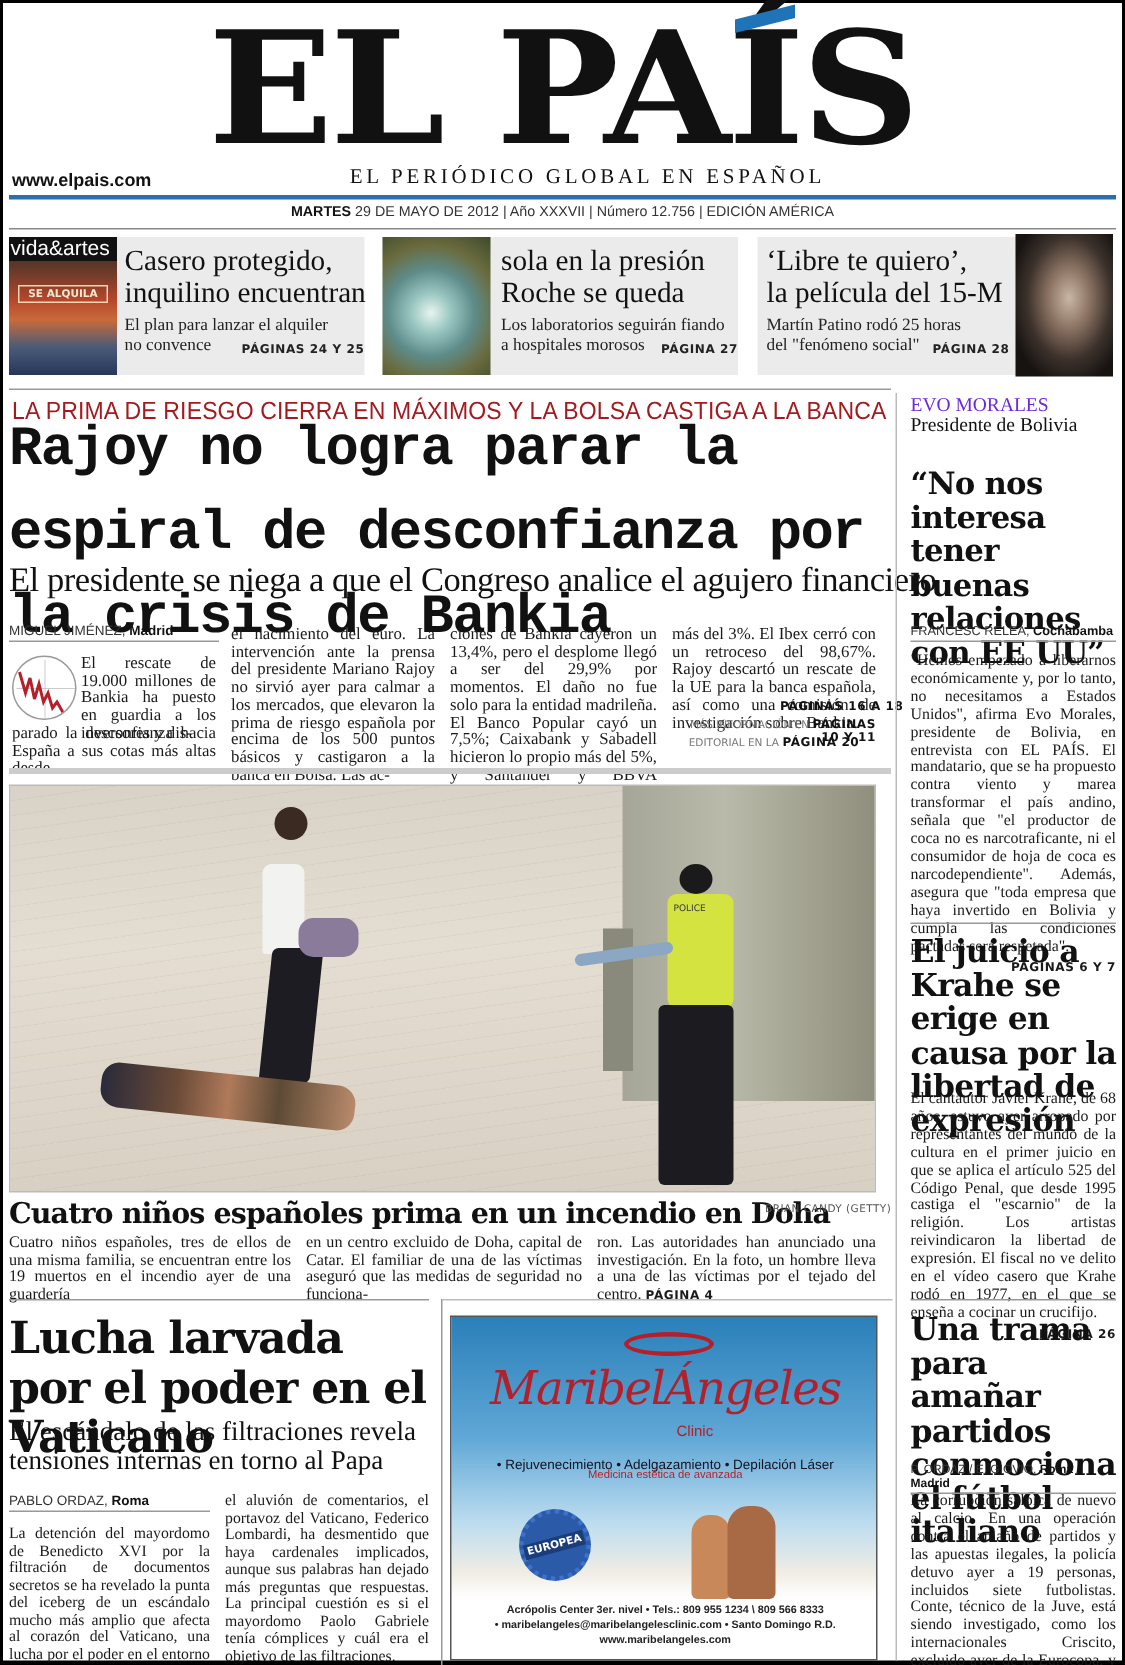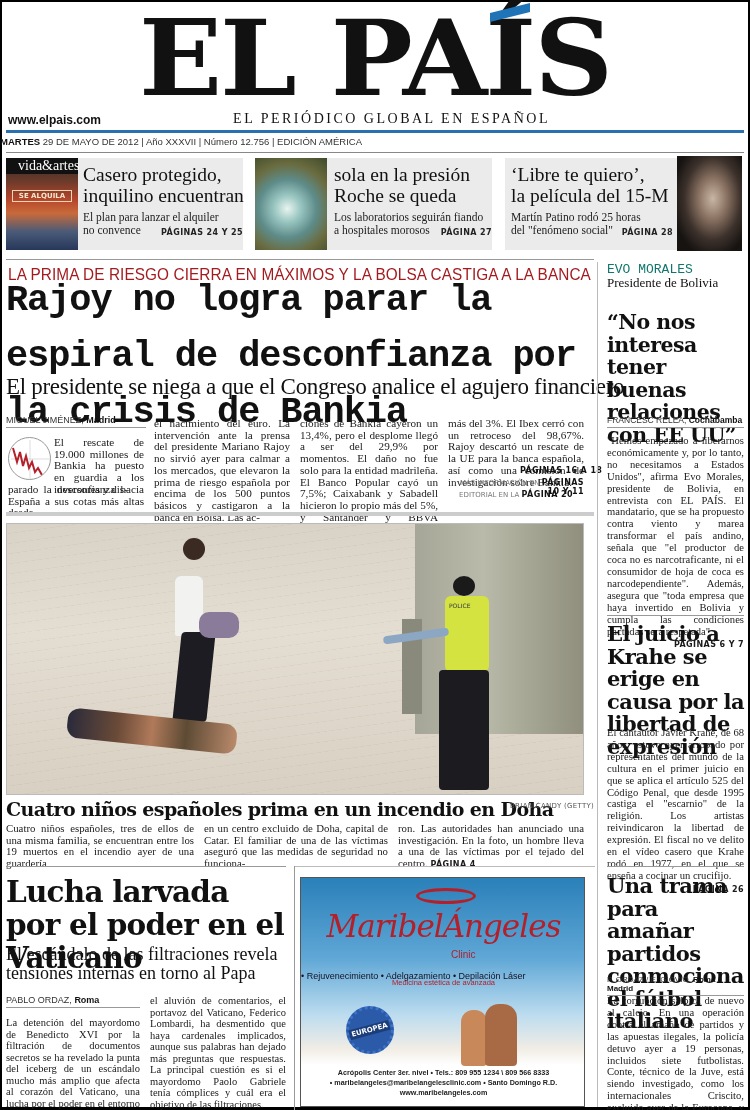--- a/index.html
+++ b/index.html
@@ -6,21 +6,21 @@
 body{width:750px;height:1110px;background:#fff;font-family:"DejaVu Serif",serif;color:#111;overflow:hidden;position:relative}
 .abs{position:absolute}
 .sans{font-family:"Liberation Sans","DejaVu Sans",sans-serif}
 #frame{position:absolute;left:0;top:0;width:750px;height:1110px;border-left:2px solid #000;border-right:2px solid #000;border-top:2px solid #000;border-bottom:3px solid #000;pointer-events:none}
 
 #logo{left:140px;top:4px;width:470px;height:110px;font-family:"DejaVu Serif",serif;font-weight:bold;font-size:104px;letter-spacing:-2px;line-height:110px;text-align:center;transform:scaleX(1.05)}
 #logo-accent{left:490px;top:8px;width:40px;height:9px;background:#1f73b7;transform:skewY(-14deg)}
 #url{left:8px;top:113px;font-size:12px;font-weight:bold}
 #tagline{left:210px;top:111px;width:340px;text-align:right;font-size:14px;letter-spacing:2.5px;font-family:"Liberation Serif",serif}
 #blue-rule{left:6px;top:130px;width:738px;height:3px;background:#2a6fae}
-#dateline{left:0;top:136px;width:750px;text-align:left;font-size:9.5px;color:#333}
+#dateline{left:0;top:136px;width:750px;text-align:center;font-size:9.5px;color:#333}
 #dateline b{font-weight:bold;color:#111}
 #date-rule{left:6px;top:152px;width:738px;height:1px;background:#888}
 
 .teaser{background:#ebebeb;height:92px;top:158px}
 .thumb{position:absolute;top:0;height:92px}
 .t-head{position:absolute;font-family:"Liberation Serif",serif;font-size:19.5px;line-height:21px;color:#111}
 .t-sub{position:absolute;font-family:"Liberation Serif",serif;font-size:11.5px;line-height:13px;color:#222}
 .pg{font-family:"DejaVu Sans",sans-serif;font-weight:bold;font-size:8px;letter-spacing:.4px}
 
 #kicker{left:8px;top:265px;font-size:16.5px;color:#a31b1f;font-family:"Liberation Sans",sans-serif;letter-spacing:.1px;transform:scaleX(.93);transform-origin:left}
@@ -52,21 +52,21 @@
 <div class="abs" id="logo">EL PAÍS</div>
 <div class="abs" id="logo-accent"></div>
 <div class="abs sans" id="url">www.elpais.com</div>
 <div class="abs" id="tagline">EL PERIÓDICO GLOBAL EN ESPAÑOL</div>
 <div class="abs" id="blue-rule"></div>
 <div class="abs sans" id="dateline"><b>MARTES</b> <span>29 DE MAYO DE 2012 | Año XXXVII | Número 12.756 | EDICIÓN AMÉRICA</span></div>
 <div class="abs" id="date-rule"></div>
 
 <div class="abs teaser" style="left:6px;width:237px">
   <div class="thumb" style="left:0;width:72px;background:linear-gradient(180deg,#2a2a2a 0%,#6b3a2a 25%,#b4462b 45%,#c96a3a 60%,#4a5a78 80%,#27375a 100%)">
-    <div style="position:absolute;left:0;top:0;width:72px;height:16px;background:#111;color:#fff;font-family:Liberation Serif, serif;font-size:14px;line-height:15px;padding-left:12px"><span>vida&amp;artes</span></div>
+    <div style="position:absolute;left:0;top:0;width:72px;height:16px;background:#111;color:#fff;font-family:Liberation Sans, sans-serif;font-size:14px;line-height:15px;padding-left:1px"><span>vida&amp;artes</span></div>
     <div style="position:absolute;left:6px;top:32px;width:60px;height:12px;border:1px solid #f1d5b5;color:#f8e7cf;font-size:7px;font-family:'DejaVu Sans',sans-serif;text-align:center;line-height:10px;font-weight:bold">SE ALQUILA</div>
   </div>
   <div class="t-head" style="left:77px;top:6px;width:165px">
       <div>Casero protegido,</div>
       <div>inquilino encuentran</div>
     </div>
   <div class="t-sub" style="left:77px;top:53px;width:160px">
       <div>El plan para lanzar el alquiler</div>
       <div style="display:flex;justify-content:space-between">
         <span>no convence</span>
@@ -164,36 +164,36 @@
 <div class="abs body" style="left:6px;top:1017px;width:134px;font-size:10.5px;line-height:11.5px">La detención del mayordomo de Benedicto XVI por la filtración de documentos secretos se ha revelado la punta del iceberg de un escándalo mucho más amplio que afecta al corazón del Vaticano, una lucha por el poder en el entorno del pontífice. Ante</div>
 <div class="abs body" style="left:150px;top:995px;width:136px;font-size:10.5px;line-height:11.5px"><span>el aluvión de comentarios, el portavoz del Vaticano, Federico Lombardi, ha desmentido que haya cardenales implicados, aunque sus palabras han dejado más preguntas que respuestas. La principal cuestión es si el mayordomo Paolo Gabriele tenía cómplices y cuál era el objetivo de las filtraciones.</span> </div>
 
 <div class="abs" style="left:295px;top:866px;width:300px;height:1px;background:#bbb"></div>
 <div class="abs" style="left:294px;top:866px;width:1px;height:244px;background:#999"></div>
 <div class="abs" id="ad">
   <div style="position:absolute;left:115px;top:10px;width:60px;height:16px;border:3px solid #b3202a;border-radius:50%"></div>
   <div style="position:absolute;left:0;top:30px;width:285px;text-align:center;font-family:'DejaVu Serif',serif;font-style:italic;font-size:31px;color:#b3202a;letter-spacing:-1px">MaribelÁngeles</div>
   <div style="position:absolute;left:150px;top:71px;font-family:'Liberation Sans',sans-serif;font-size:10px;color:#b3202a">Clinic</div>
   <div style="position:absolute;left:0;top:100px;width:285px;text-align:center;font-family:Liberation Sans, sans-serif;font-size:7.5px;color:#b3202a">Medicina estética de avanzada</div>
-  <div style="position:absolute;left:0;top:93px;width:285px;text-align:left;font-family:'Liberation Sans',sans-serif;font-size:9px;color:#112">• Rejuvenecimiento • Adelgazamiento • Depilación Láser</div>
+  <div style="position:absolute;left:0;top:93px;width:285px;text-align:center;font-family:'Liberation Sans',sans-serif;font-size:9px;color:#112">• Rejuvenecimiento • Adelgazamiento • Depilación Láser</div>
   <div style="position:absolute;left:45px;top:128px;width:48px;height:48px;border-radius:50%;background:#2b5aa8;border:3px dotted #3c72c8;display:flex;align-items:center;justify-content:center">
     <span style="background:#1b3d7a;color:#fff;font-family:'DejaVu Sans',sans-serif;font-weight:bold;font-size:7px;padding:1px 2px;transform:rotate(-15deg)">EUROPEA</span>
   </div>
   <div style="position:absolute;left:160px;top:132px;width:26px;height:56px;background:#c9885a;border-radius:12px 12px 4px 4px"></div>
   <div style="position:absolute;left:184px;top:126px;width:32px;height:62px;background:#a86a45;border-radius:14px 14px 4px 4px"></div>
   <div style="position:absolute;left:0;top:190px;width:285px;text-align:center;font-family:'Liberation Sans',sans-serif;font-weight:bold;font-size:7.2px;line-height:10px;color:#222">
     <div>Acrópolis Center 3er. nivel • Tels.: 809 955 1234 \ 809 566 8333</div>
     <div>• maribelangeles@maribelangelesclinic.com • Santo Domingo R.D.</div>
     <div>www.maribelangeles.com</div>
   </div>
 </div>
 
 <div class="abs" id="right-col-line"></div>
 <div class="abs" style="left:607px;top:263px;width:138px">
-  <div style="font-family:Liberation Mono, monospace;font-size:13px;line-height:13px;color:#0f766e">EVO MORALES</div>
+  <div style="font-family:Liberation Serif, serif;font-size:13px;line-height:13px;color:#6d28d9">EVO MORALES</div>
   <div style="font-family:'Liberation Serif',serif;font-size:13px;line-height:14px">Presidente de Bolivia</div>
   <div class="rh" style="margin-top:21px;font-size:20.5px">“No nos interesa tener buenas relaciones con EE UU”</div>
 </div>
 <div class="abs" style="left:607px;top:415px;width:137px">
   <div class="byline" style="font-size:8.5px"><span>FRANCESC RELEA,</span> <b>Cochabamba</b></div>
 </div>
 <div class="abs rbody" style="left:607px;top:435px;width:137px"><span>"Hemos empezado a liberarnos económicamente y, por lo tanto, no necesitamos a Estados Unidos", afirma Evo Morales, presidente de Bolivia, en entrevista con EL PAÍS. El mandatario, que se ha propuesto contra viento y marea transformar el país andino, señala que "el productor de coca no es narcotraficante, ni el consumidor de hoja de coca es narcodependiente". Además, asegura que "toda empresa que haya invertido en Bolivia y cumpla las condiciones pactadas será respetada".</span> <span class="pg" style="float:right;padding-top:2px">PÁGINAS 6 Y 7</span></div>
 <div class="abs" style="left:607px;top:615px;width:137px;height:1px;background:#999"></div>
 
 <div class="abs rh" style="left:607px;top:623px;width:140px">El juicio a Krahe se erige en causa por la libertad de expresión</div>

